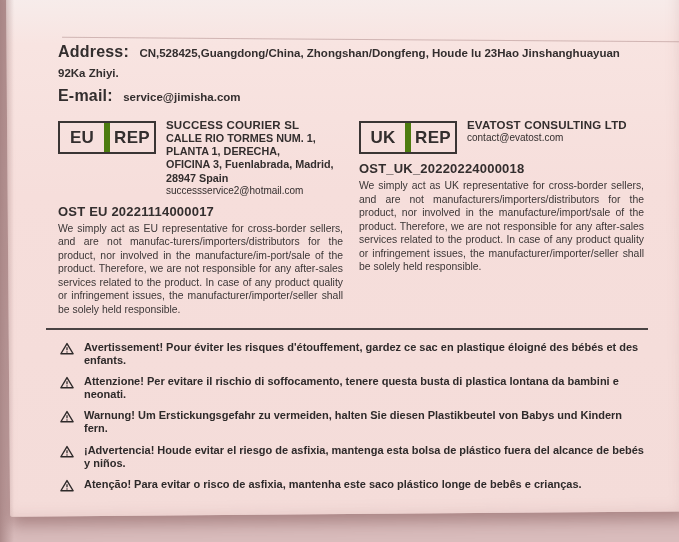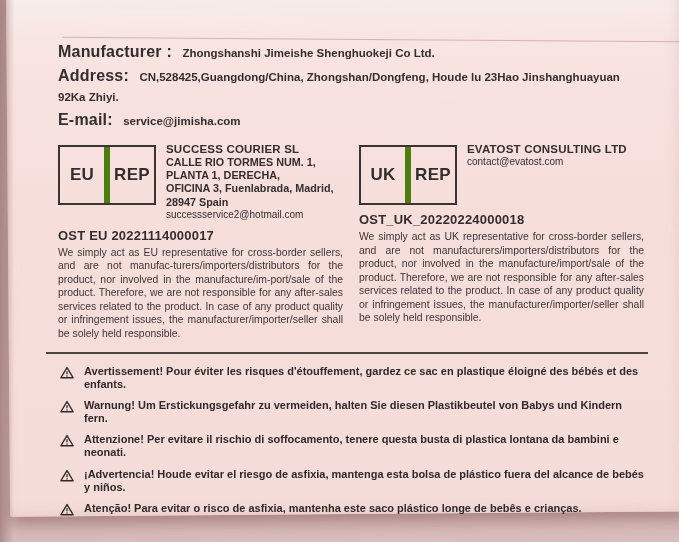--- a/index.html
+++ b/index.html
@@ -34,21 +34,21 @@
   .h-label{font-weight:700;font-size:16px;letter-spacing:.2px;}
   .h-val{font-weight:600;font-size:11.5px;margin-left:6px;}
   
   .rep-grid{display:flex;gap:16px;margin-top:12px;}
   .rep{width:285px;}
   .rep-top{display:flex;align-items:flex-start;}
   .rep-box{
     display:flex;border:2px solid #3a3534;flex:none;margin-top:3px;
   }
   .rep-box span{
-    width:44px;height:56px;display:flex;align-items:center;justify-content:center;
+    width:44px;height:29px;display:flex;align-items:center;justify-content:center;
     font-weight:700;font-size:17px;letter-spacing:.3px;
   }
   .rep-box span + span{border-left:6px solid #4d7c0f;}
   .rep-info{margin-left:10px;line-height:1.22;}
   .rep-company{font-weight:700;font-size:11.5px;letter-spacing:.2px;}
   .rep-addr{font-weight:600;font-size:10.8px;}
   .rep-email{font-weight:500;font-size:10px;}
   .rep-reg{font-weight:700;font-size:13px;margin-top:7px;letter-spacing:.2px;}
   .rep-disclaimer{
     margin:3px 0 0 0;font-size:10.4px;font-weight:500;line-height:1.3;
@@ -64,24 +64,20 @@
 </style>
 </head>
 <body>
 
 <div class="photo">
   <div class="sheet"></div>
   <div class="crease"></div>
 
   <div class="content">
 
-    <div class="h-row">
-      <span class="h-label">Manufacturer :</span>
-      <span class="h-val">Zhongshanshi Jimeishe Shenghuokeji Co Ltd.</span>
-    </div>
     <div class="h-row">
       <span class="h-label">Address:</span>
       <span class="h-val">CN,528425,Guangdong/China, Zhongshan/Dongfeng, Houde lu 23Hao Jinshanghuayuan 92Ka Zhiyi.</span>
     </div>
     <div class="h-row">
       <span class="h-label">E-mail:</span>
       <span class="h-val">service@jimisha.com</span>
     </div>
 
     <div class="rep-grid">
@@ -133,31 +129,31 @@
         <span class="warn-text">Avertissement! Pour éviter les risques d'étouffement, gardez ce sac en plastique éloigné des bébés et des enfants.</span>
       </div>
       <div class="warn-row">
         <span class="warn-icon">
             <svg viewBox="0 0 24 22">
               <path d="M12 2.5 L22.5 20 H1.5 Z" fill="none" stroke="#2e2a2a" stroke-width="2.4" stroke-linejoin="round"></path>
               <line x1="12" y1="9" x2="12" y2="14" stroke="#2e2a2a" stroke-width="2.2"></line>
               <circle cx="12" cy="17" r="1.3" fill="#2e2a2a"></circle>
             </svg>
           </span>
-        <span class="warn-text">Warnung! Um Erstickungsgefahr zu vermeiden, halten Sie diesen Plastikbeutel von Babys und Kindern fern.</span>
+        <span class="warn-text">Attenzione! Per evitare il rischio di soffocamento, tenere questa busta di plastica lontana da bambini e neonati.</span>
       </div>
       <div class="warn-row">
         <span class="warn-icon">
             <svg viewBox="0 0 24 22">
               <path d="M12 2.5 L22.5 20 H1.5 Z" fill="none" stroke="#2e2a2a" stroke-width="2.4" stroke-linejoin="round"></path>
               <line x1="12" y1="9" x2="12" y2="14" stroke="#2e2a2a" stroke-width="2.2"></line>
               <circle cx="12" cy="17" r="1.3" fill="#2e2a2a"></circle>
             </svg>
           </span>
-        <span class="warn-text">Attenzione! Per evitare il rischio di soffocamento, tenere questa busta di plastica lontana da bambini e neonati.</span>
+        <span class="warn-text">Warnung! Um Erstickungsgefahr zu vermeiden, halten Sie diesen Plastikbeutel von Babys und Kindern fern.</span>
       </div>
       <div class="warn-row">
         <span class="warn-icon">
             <svg viewBox="0 0 24 22">
               <path d="M12 2.5 L22.5 20 H1.5 Z" fill="none" stroke="#2e2a2a" stroke-width="2.4" stroke-linejoin="round"></path>
               <line x1="12" y1="9" x2="12" y2="14" stroke="#2e2a2a" stroke-width="2.2"></line>
               <circle cx="12" cy="17" r="1.3" fill="#2e2a2a"></circle>
             </svg>
           </span>
         <span class="warn-text">¡Advertencia! Houde evitar el riesgo de asfixia, mantenga esta bolsa de plástico fuera del alcance de bebés y niños.</span>

